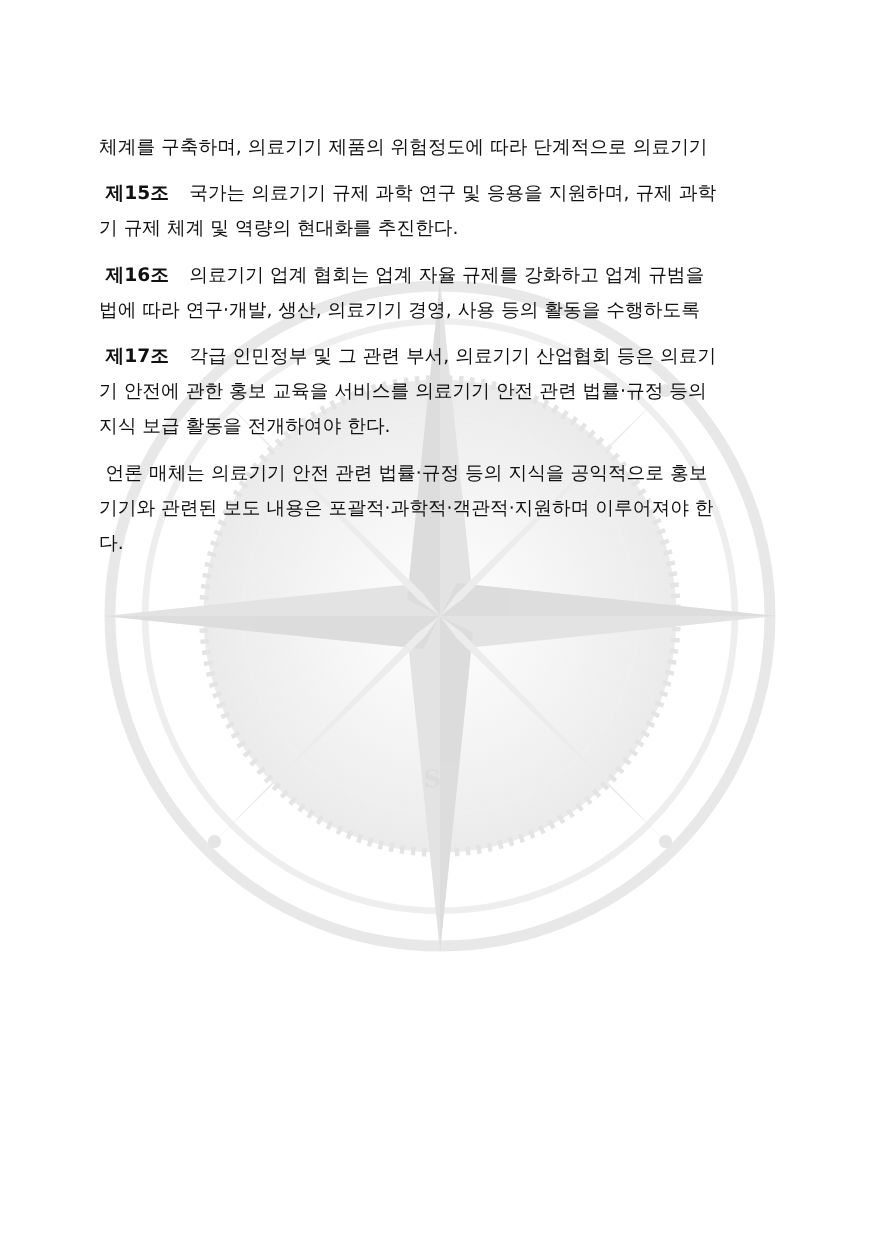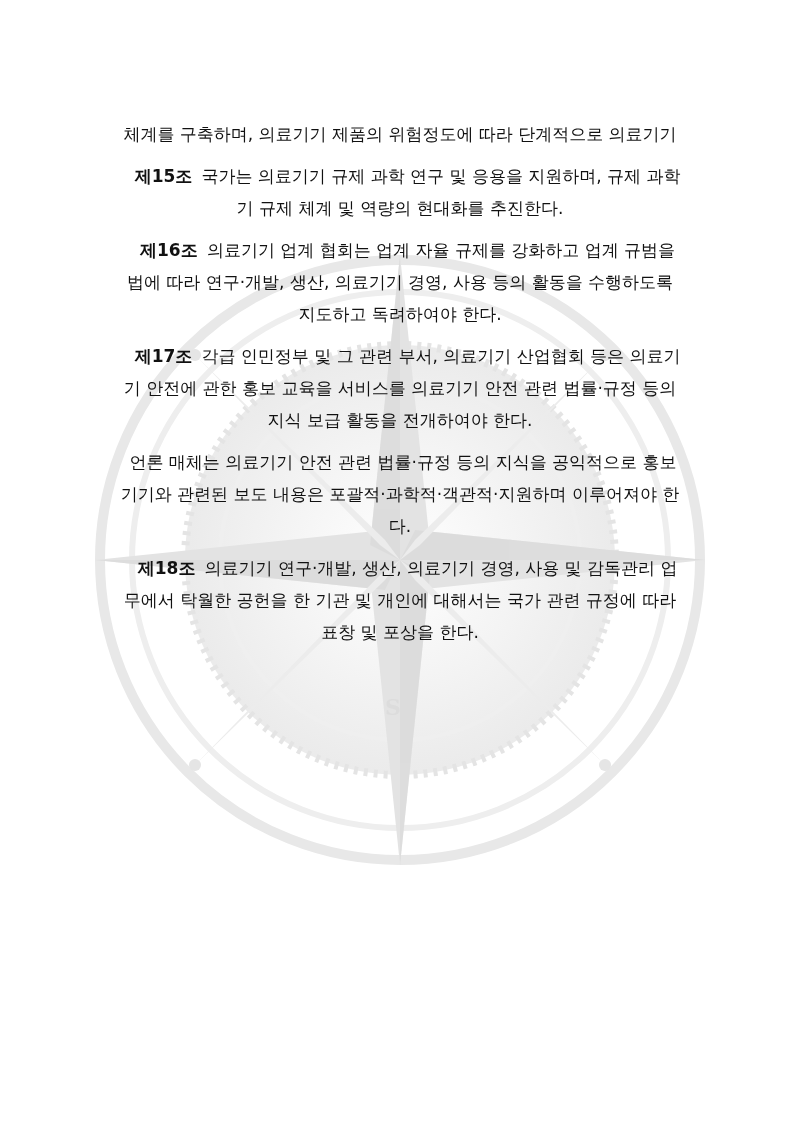--- a/index.html
+++ b/index.html
@@ -35,21 +35,20 @@
       font-size: 17px;
       line-height: 32px;
       margin: 0 0 10px 0;
       letter-spacing: 0px;
       white-space: normal;
     }
     .line {
       display: block;
       white-space: nowrap;
       height: 32px;
-      text-align: center;
     }
     .art-no {
       display: inline-block;
       width: 76px;
       padding-left: 6px;
       font-weight: bold;
     }
     .indent {
       padding-left: 6px;
     }
@@ -110,35 +109,29 @@
   </p>
 
   <p class="para">
     <span class="line"><span class="art-no">제15조</span><span>국가는 의료기기 규제 과학 연구 및 응용을 지원하며, 규제 과학</span></span>
     <span class="line">기 규제 체계 및 역량의 현대화를 추진한다.</span>
   </p>
 
   <p class="para">
     <span class="line"><span class="art-no">제16조</span><span>의료기기 업계 협회는 업계 자율 규제를 강화하고 업계 규범을</span></span>
     <span class="line">법에 따라 연구·개발, 생산, 의료기기 경영, 사용 등의 활동을 수행하도록</span>
-    <span class="line">지도하고 독려하여야 한다.</span>
   </p>
 
 
   <p class="para">
     <span class="line"><span class="art-no">제17조</span><span>각급 인민정부 및 그 관련 부서, 의료기기 산업협회 등은 의료기</span></span>
     <span class="line">기 안전에 관한 홍보 교육을 서비스를 의료기기 안전 관련 법률·규정 등의</span>
     <span class="line">지식 보급 활동을 전개하여야 한다.</span>
   </p>
 
   <p class="para">
     <span class="line indent">언론 매체는 의료기기 안전 관련 법률·규정 등의 지식을 공익적으로 홍보</span>
     <span class="line">기기와 관련된 보도 내용은 포괄적·과학적·객관적·지원하며 이루어져야 한</span>
     <span class="line">다.</span>
   </p>
 
-  <p class="para">
-    <span class="line"><span class="art-no">제18조</span><span>의료기기 연구·개발, 생산, 의료기기 경영, 사용 및 감독관리 업</span></span>
-    <span class="line">무에서 탁월한 공헌을 한 기관 및 개인에 대해서는 국가 관련 규정에 따라</span>
-    <span class="line">표창 및 포상을 한다.</span>
-  </p>
 
 </main>
 
 </body></html>

